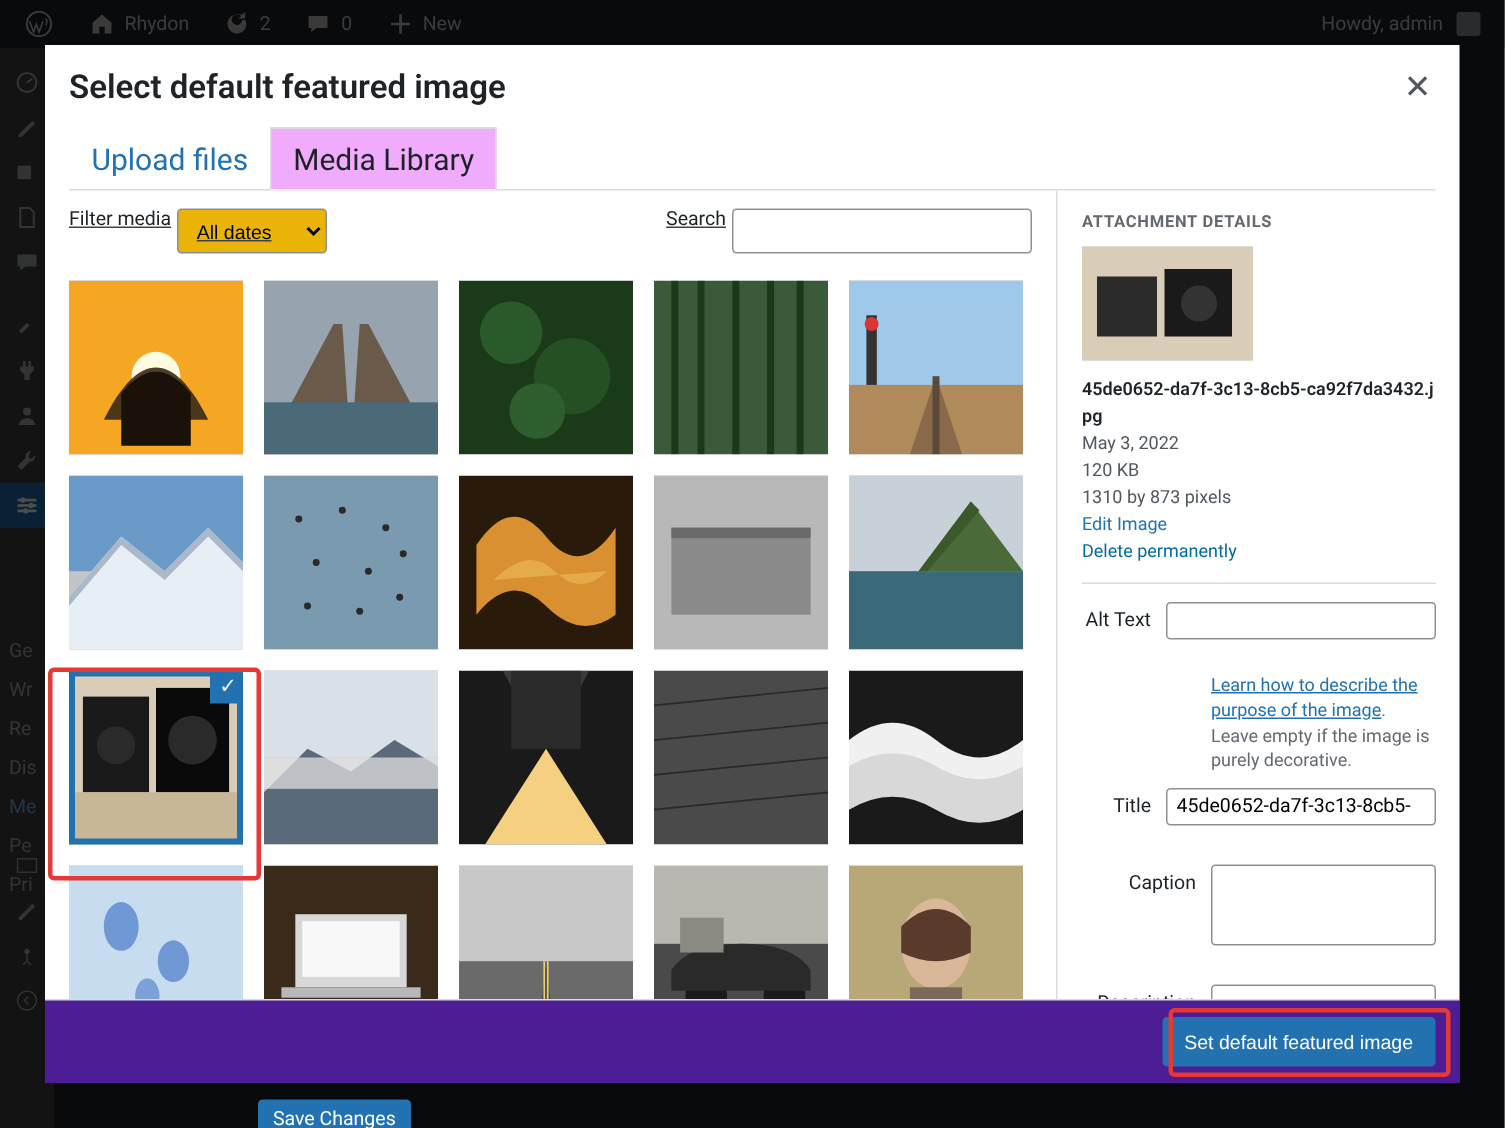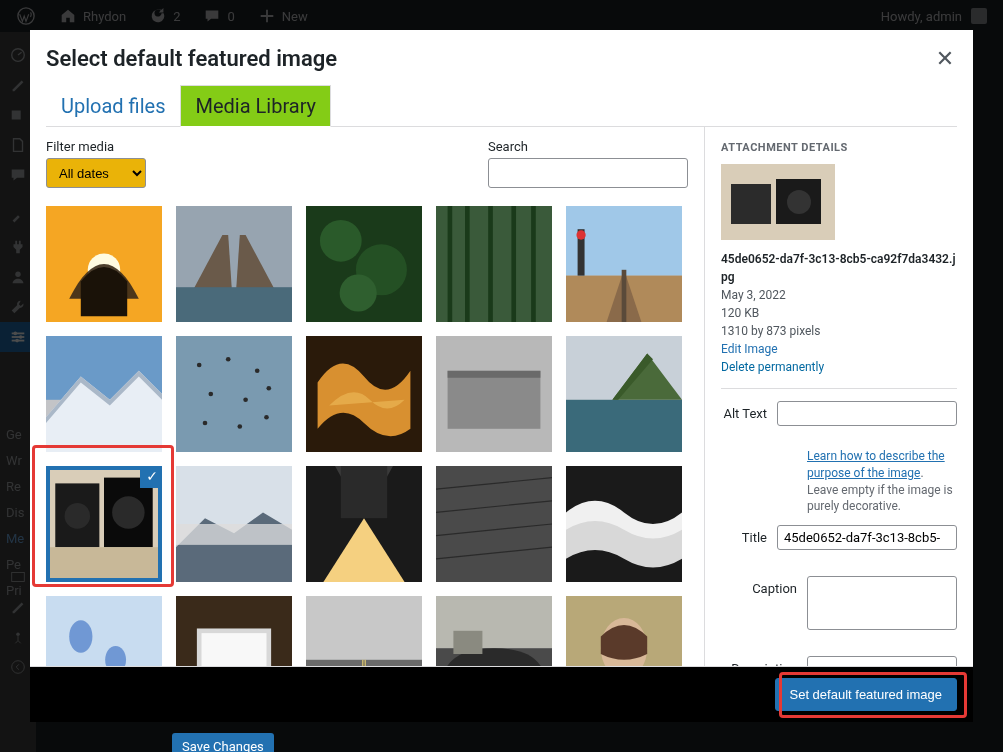--- a/index.html
+++ b/index.html
@@ -54,31 +54,31 @@
 
   .tabs {
     display: flex; gap: 0; margin-top: 14px; border-bottom:1px solid #dcdcde;
   }
   .tab {
     padding: 8px 14px; font-size: 20px; color: #2271b1; border:1px solid transparent;
     border-bottom:none; cursor: pointer;
   }
   .tab.active {
     border:1px solid #dcdcde; border-bottom:1px solid #fff;
-    background:#84cc16; color:#1d2327; margin-bottom:-1px;
+    background:#f0abfc; color:#1d2327; margin-bottom:-1px;
   }
 
   .modal-body {
     display:flex; height: calc(100% - 130px);
   }
   .left-pane {
     flex:1; padding: 12px 16px 0 16px; overflow:hidden; border-right:1px solid #dcdcde;
   }
   .filters { display:flex; gap: 40px; }
-  .filter-block { display:flex; flex-direction:column; gap:4px; }
+  .filter-block { display:flex; flex-direction:row; gap:4px;text-decoration:underline; }
   .filter-block label { font-size:13px; color:#1d2327;}
   select.filter-sel {
     width:100px; height:30px; border:1px solid #8c8f94; border-radius:3px;
     padding:0 8px; background:#eab308; font-size:13px;
   }
   .search-wrap{margin-left:auto;}
   .search-input{
     width:200px;height:30px;border:1px solid #8c8f94;border-radius:3px;padding:0 8px;
   }
 
@@ -117,21 +117,21 @@
   .rp-field label{width:76px;text-align:right;font-size:13px;color:#1d2327;padding-top:5px;}
   .rp-field input,.rp-field textarea{
     flex:1;border:1px solid #8c8f94;border-radius:3px;padding:4px 6px;font-size:13px;background:#fff;font-family:inherit;
   }
   .rp-field textarea{height:54px;resize:none;}
   .rp-help{font-size:12px;color:#646970;line-height:1.4;margin-left:86px;margin-top:-4px;margin-bottom:10px;}
   .rp-help a{color:#2271b1;text-decoration:underline;}
 
   .modal-footer{
     position:absolute;bottom:0;left:0;right:0;height:56px;
-    border-top:1px solid #dcdcde;background:#000000;
+    border-top:1px solid #dcdcde;background:#4c1d95;
     display:flex;align-items:center;justify-content:flex-end;padding:0 16px;
   }
   .primary-btn{
     background:#2271b1;color:#fff;border:1px solid #2271b1;border-radius:3px;
     padding:8px 14px;font-size:13px;cursor:pointer;
   }
   .footer-anno{position:absolute;border:3px solid #e53935;border-radius:4px;pointer-events:none;}
 
   .save-btn-bg{
     position:absolute;left:172px;bottom:-8px;background:#2271b1;color:#fff;

